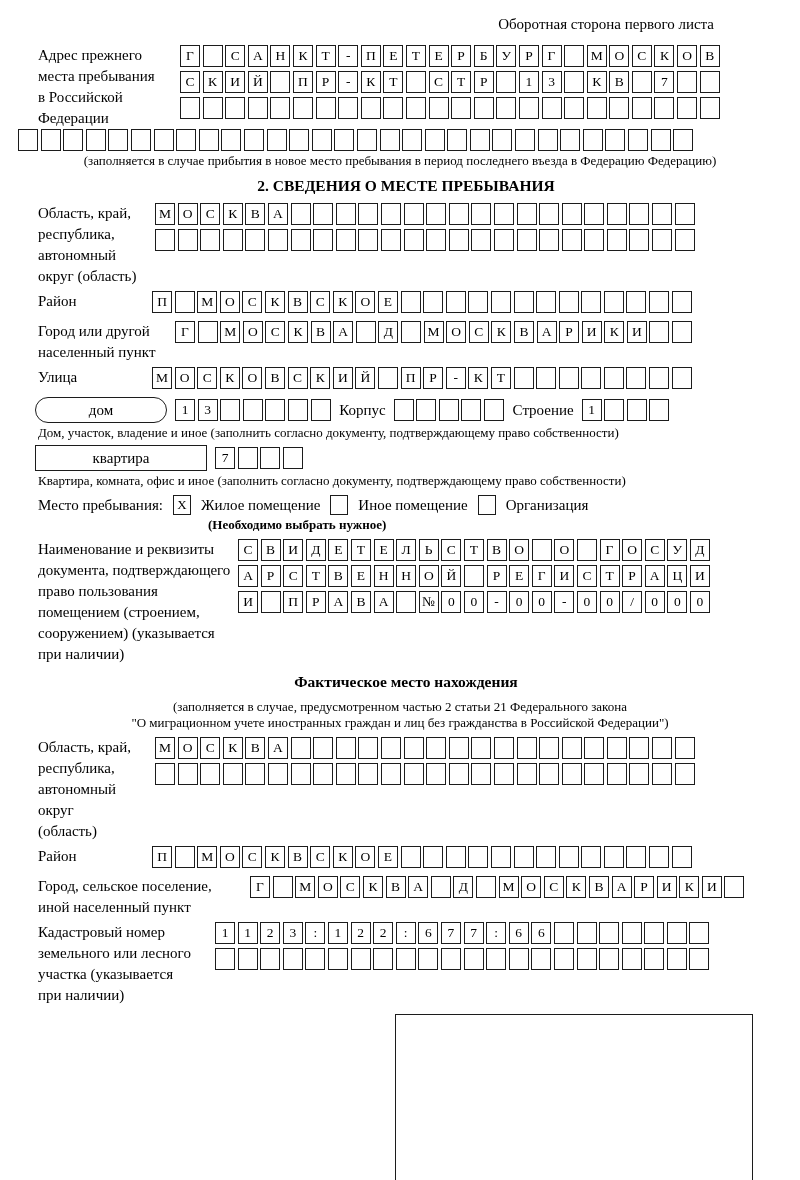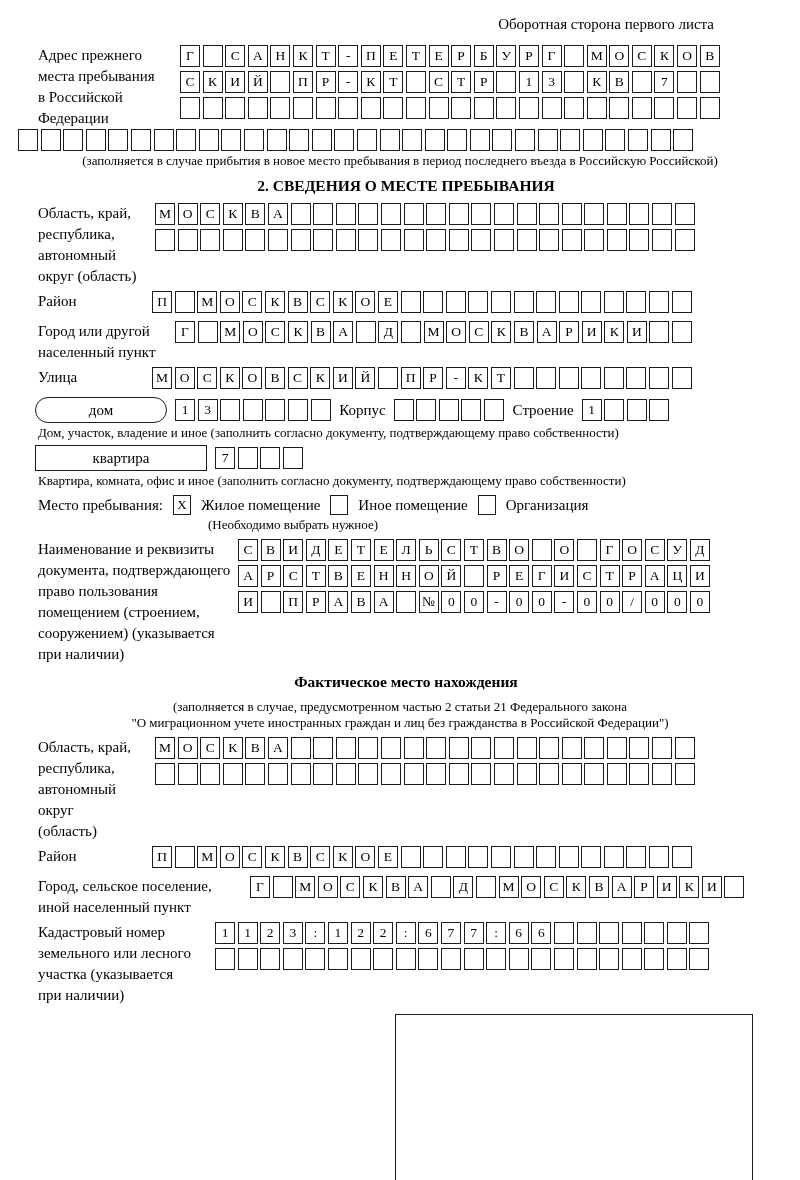--- a/index.html
+++ b/index.html
@@ -35,21 +35,21 @@
   .named-box { box-sizing:border-box; border:1.6px solid #1c1c1c; height:26px;
     display:flex; align-items:center; justify-content:center; font-size:15px;
     margin-right:8px; flex-shrink:0; }
   .nb-dom { width:132px;border-radius:13px; } .nb-kv { width:172px; }
   .inline-label { font-size:15px; margin:0 8px 0 6px; white-space:nowrap; }
 
   .stay-row { display:flex; align-items:center; margin:6px 0 2px 38px; font-size:15px; }
   .checkbox { box-sizing:content-box; width:16px; height:18px; border:1.6px solid #1c1c1c;
     display:inline-flex; align-items:center; justify-content:center; font-size:13px;
     margin:0 10px; flex-shrink:0; }
-  .stay-note { font-size:13px; margin:0 0 6px 208px; }
+  .stay-note { font-size:13px; margin:0 0 6px 208px;font-weight:bold; }
 
   .stamp-box { width:356px; height:173px; border:1.6px solid #1c1c1c;
     margin:8px 0 4px 395px; }
 </style>
 </head>
 <body>
 
 <div class="page">
 
   <div class="header-note">Оборотная сторона первого листа</div>
@@ -166,21 +166,21 @@
         <span class="cell"></span>
         <span class="cell"></span>
         <span class="cell"></span>
         <span class="cell"></span>
         <span class="cell"></span>
         <span class="cell"></span>
         <span class="cell"></span>
         <span class="cell"></span>
         <span class="cell"></span>
       </div>
-    <div class="caption">(заполняется в случае прибытия в новое место пребывания в период последнего въезда в Российскую Российской)</div>
+    <div class="caption">(заполняется в случае прибытия в новое место пребывания в период последнего въезда в Федерацию Федерацию)</div>
   </section>
 
   <div class="section-title">2. СВЕДЕНИЯ О МЕСТЕ ПРЕБЫВАНИЯ</div>
 
   <section>
     <div class="field">
       <div class="flabel w117">Область, край,
 республика,
 автономный
 округ (область)</div>

